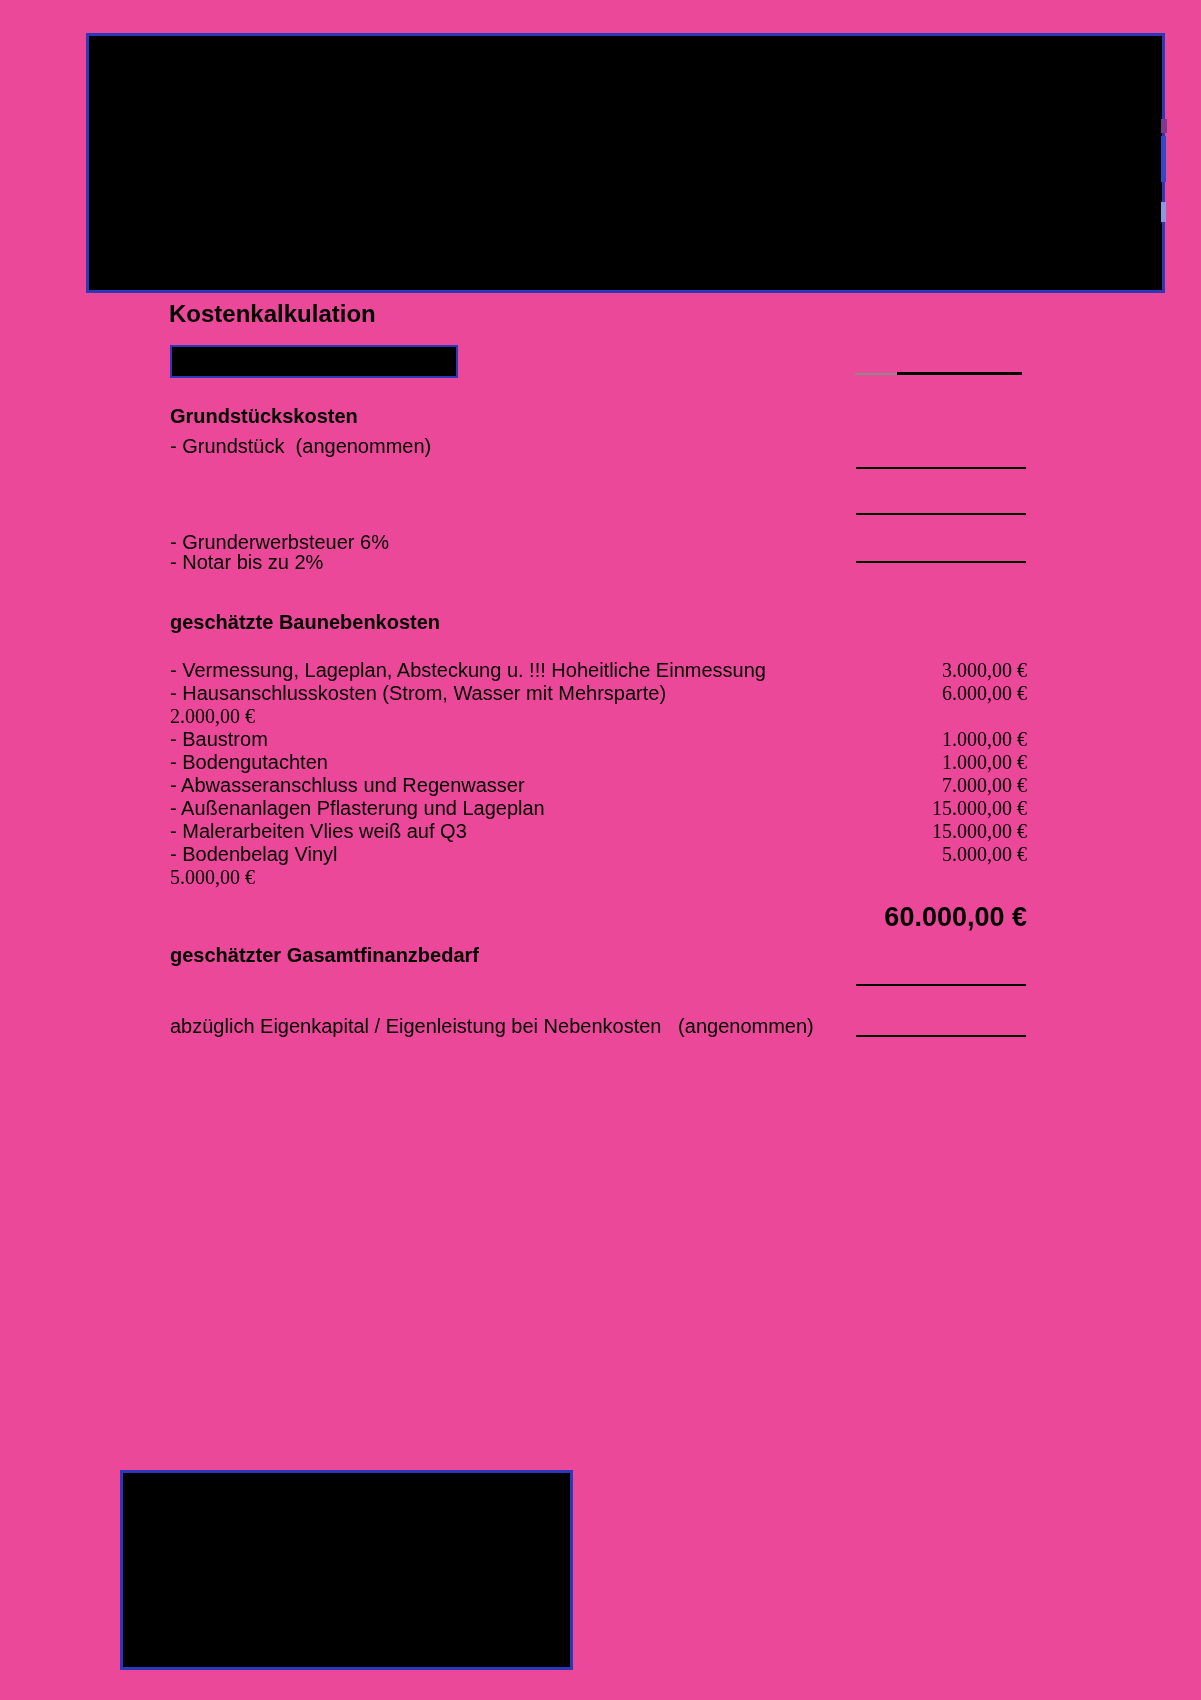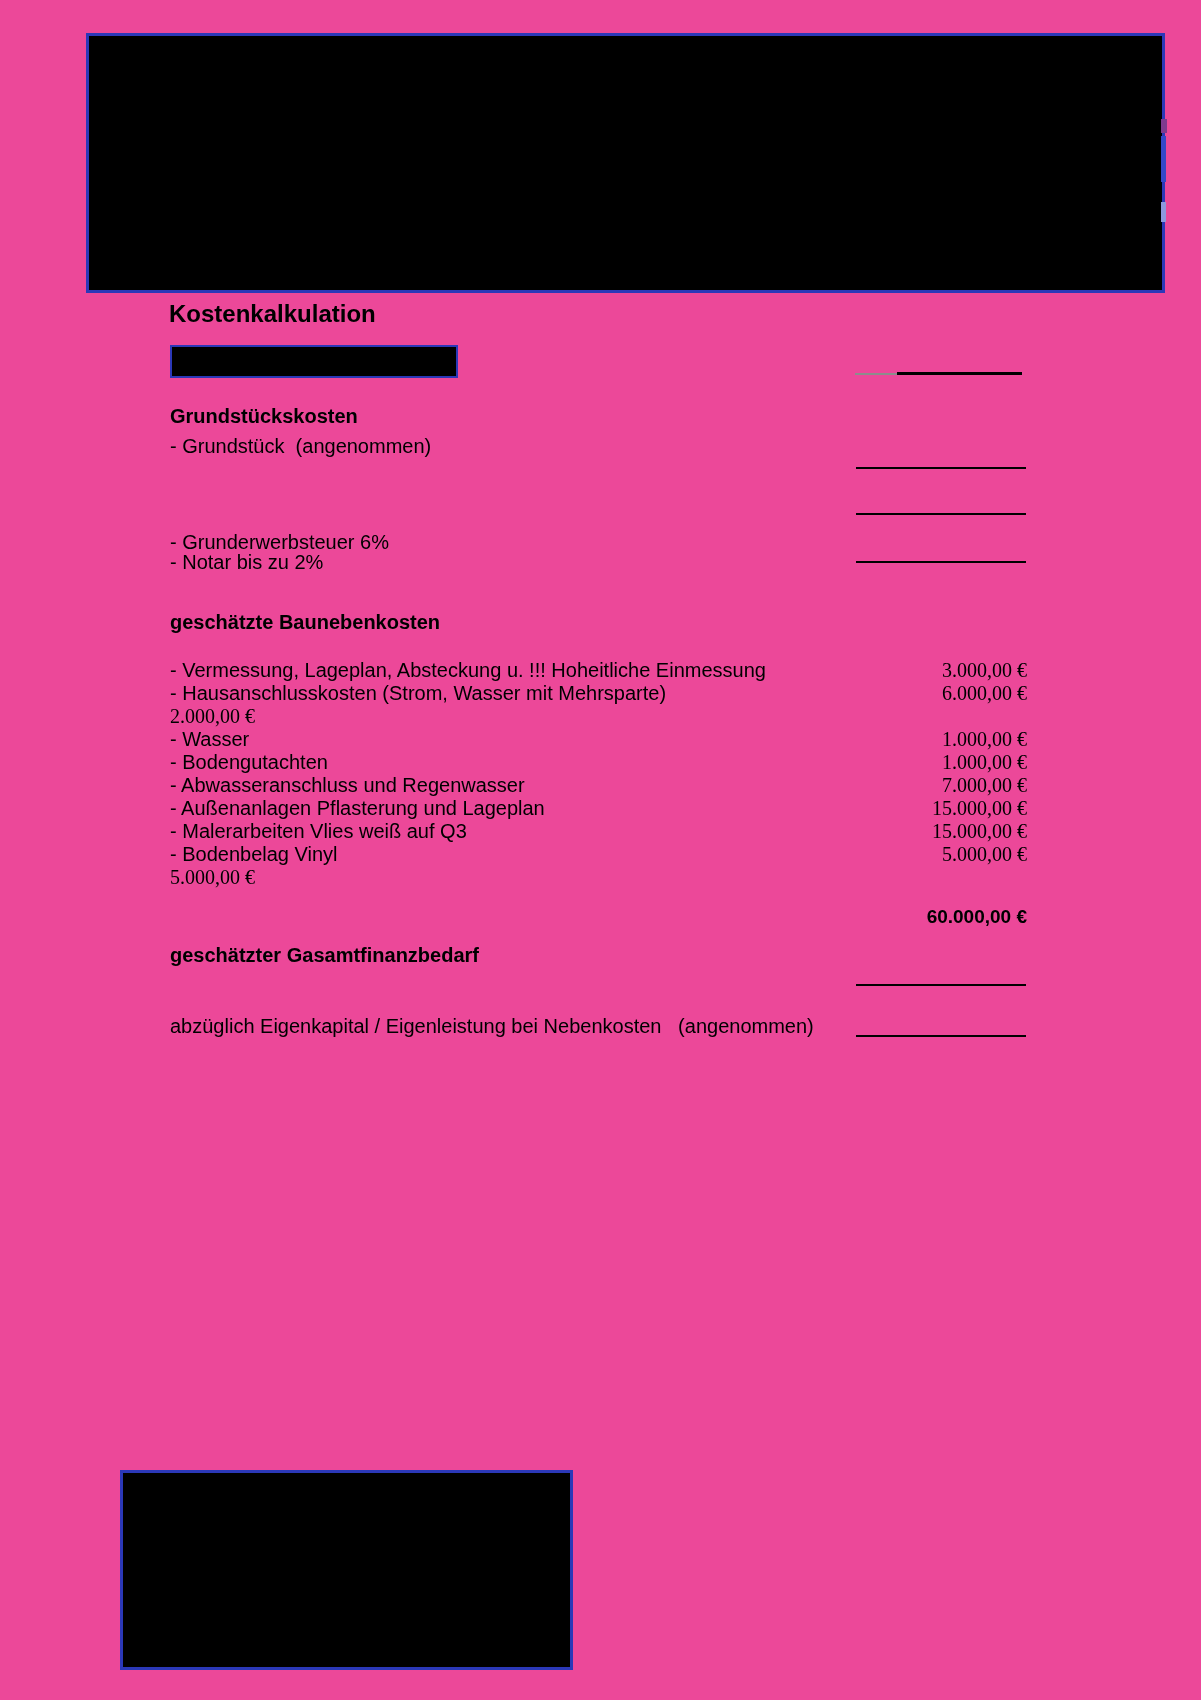--- a/index.html
+++ b/index.html
@@ -46,21 +46,21 @@
   .u-eig { left:856px; top:1035px; width:170px; }
   .topline-gray  { left:855px; top:373px; width:42px;  height:2px; background:#8c8c8c; position:absolute; }
   .topline-black { left:897px; top:372px; width:125px; height:3px; background:#000;    position:absolute; }
 
   
   .cost-list { left:170px; top:659px; width:857px; }
   .cost-row { display:flex; justify-content:space-between; font-size:20px; line-height:23px; }
   .cost-label { white-space:pre; }
   .cost-value { white-space:pre; text-align:right;font-family:Liberation Serif, serif; }
   .total-row { left:170px; top:905px; width:857px; text-align:right;
-               font-size:19px; font-weight:bold; line-height:24px; white-space:pre; }
+               font-size:27px; font-weight:bold; line-height:24px; white-space:pre; }
 </style>
 </head>
 <body>
 
 <div class="page">
 
   <div class="abs redaction redaction-top"></div>
   <div class="edge-mark mark1"></div>
   <div class="edge-mark mark2"></div>
   <div class="edge-mark mark3"></div>
@@ -90,21 +90,21 @@
       <span class="cost-value">3.000,00 €</span>
     </div>
     <div class="cost-row">
       <span class="cost-label">- Hausanschlusskosten (Strom, Wasser mit Mehrsparte)</span>
       <span class="cost-value">6.000,00 €</span>
     </div>
     <div class="cost-row">
       <span class="cost-value">2.000,00 €</span>
     </div>
     <div class="cost-row">
-      <span class="cost-label">- Wasser</span>
+      <span class="cost-label">- Baustrom</span>
       <span class="cost-value">1.000,00 €</span>
     </div>
     <div class="cost-row">
       <span class="cost-label">- Bodengutachten</span>
       <span class="cost-value">1.000,00 €</span>
     </div>
     <div class="cost-row">
       <span class="cost-label">- Abwasseranschluss und Regenwasser</span>
       <span class="cost-value">7.000,00 €</span>
     </div>

